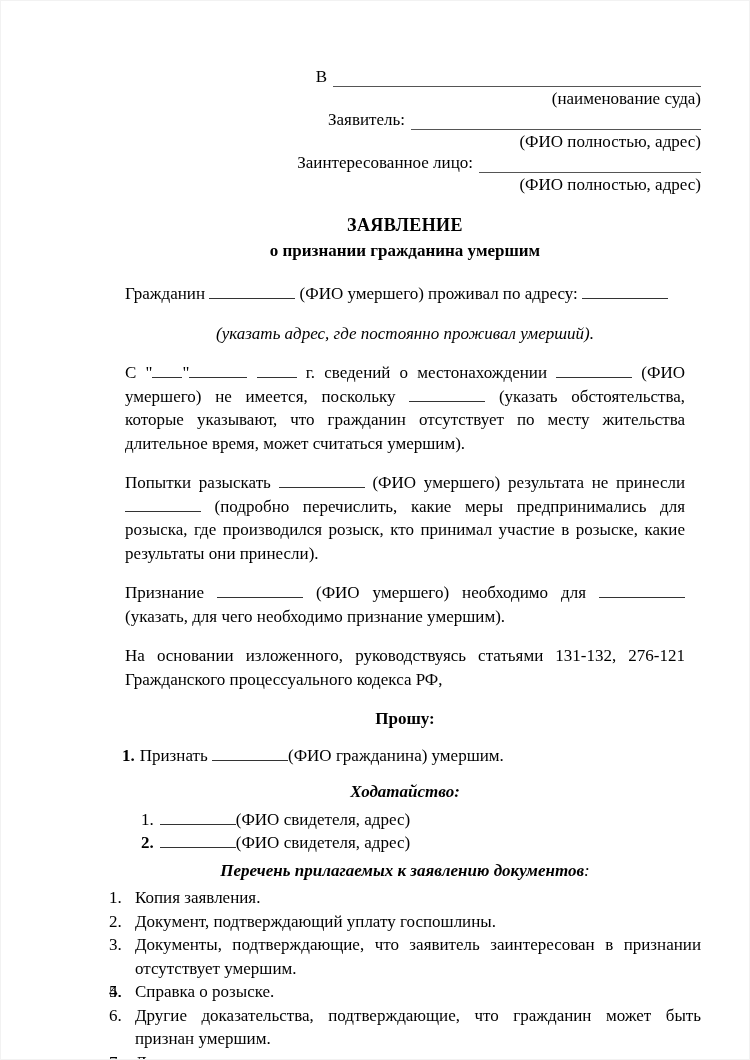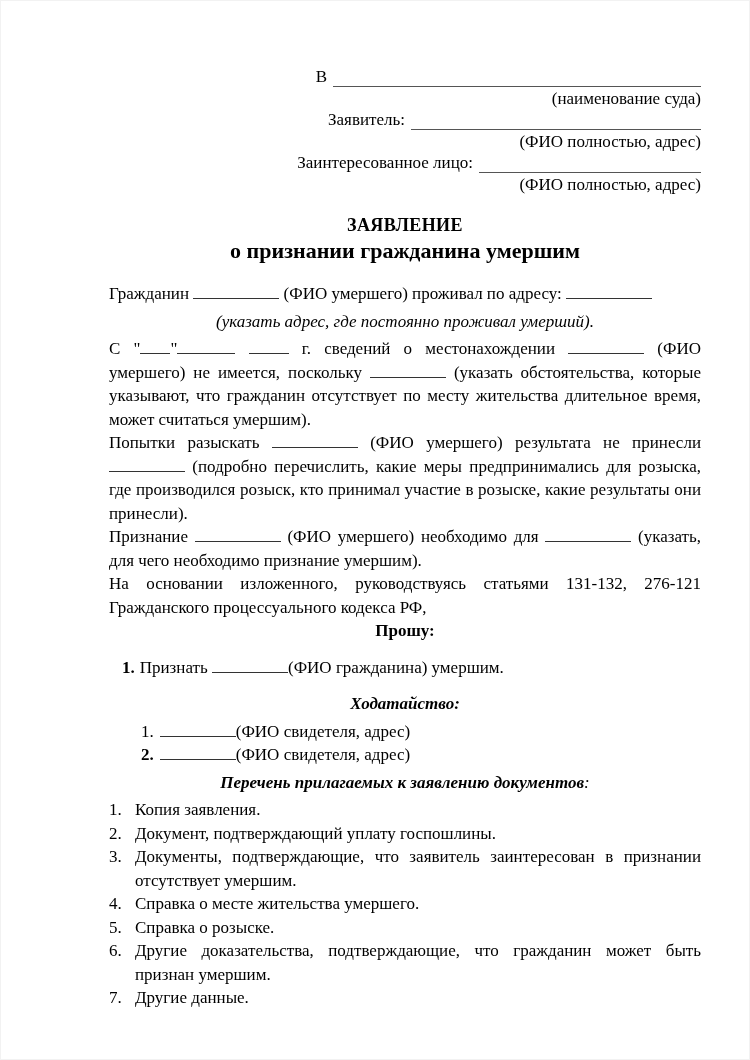--- a/index.html
+++ b/index.html
@@ -62,33 +62,33 @@
     margin-top: 18px;
   }
   .title-main {
     font-weight: bold;
     font-size: 18px;
     letter-spacing: 0.4px;
     line-height: 23px;
   }
   .title-sub {
     font-weight: bold;
-    font-size: 22px;
+    font-size: 17px;
     line-height: 23px;
     margin-top: 2px;
   }
 
   
   .body-block {
     margin-top: 20px;
     font-size: 17px;
     line-height: 23.5px;
   }
   p.just {
-    margin: 0;
+    margin: 16px;
     text-align: justify;
     text-justify: inter-word;
   }
   p.plain { margin: 4px; text-align: center; font-style: italic; }
   .center-bold {
     text-align: center;
     font-weight: bold;
     margin: 0;
   }
   .blank {
@@ -199,21 +199,21 @@
       <p class="witness"><span class="w-num">1.</span><span class="blank b-md"></span><span>(ФИО свидетеля, адрес)</span></p>
 
       <p class="witness"><span class="w-num bold">2.</span><span class="blank b-md"></span><span>(ФИО свидетеля, адрес)</span></p>
 
       <p class="plain"><span class="bold">Перечень прилагаемых к заявлению документов</span><span>:</span></p>
 
       <ol class="attach-list">
         <li><span class="lnum">1.</span><span>Копия заявления.</span></li>
         <li><span class="lnum">2.</span><span>Документ, подтверждающий уплату госпошлины.</span></li>
         <li><span class="lnum">3.</span><span>Документы, подтверждающие, что заявитель заинтересован в признании отсутствует умершим.</span></li>
-        <li><span class="lnum">4.</span><span>Справка о месте жительства умершего.</span></li>
+        <li><span class="lnum">4.</span></li>
         <li><span class="lnum">5.</span><span>Справка о розыске.</span></li>
         <li><span class="lnum">6.</span><span>Другие доказательства, подтверждающие, что гражданин может быть признан умершим.</span></li>
         <li><span class="lnum">7.</span><span>Другие данные.</span></li>
       </ol>
 
     </div>
 
   </div>
 </div>
 

